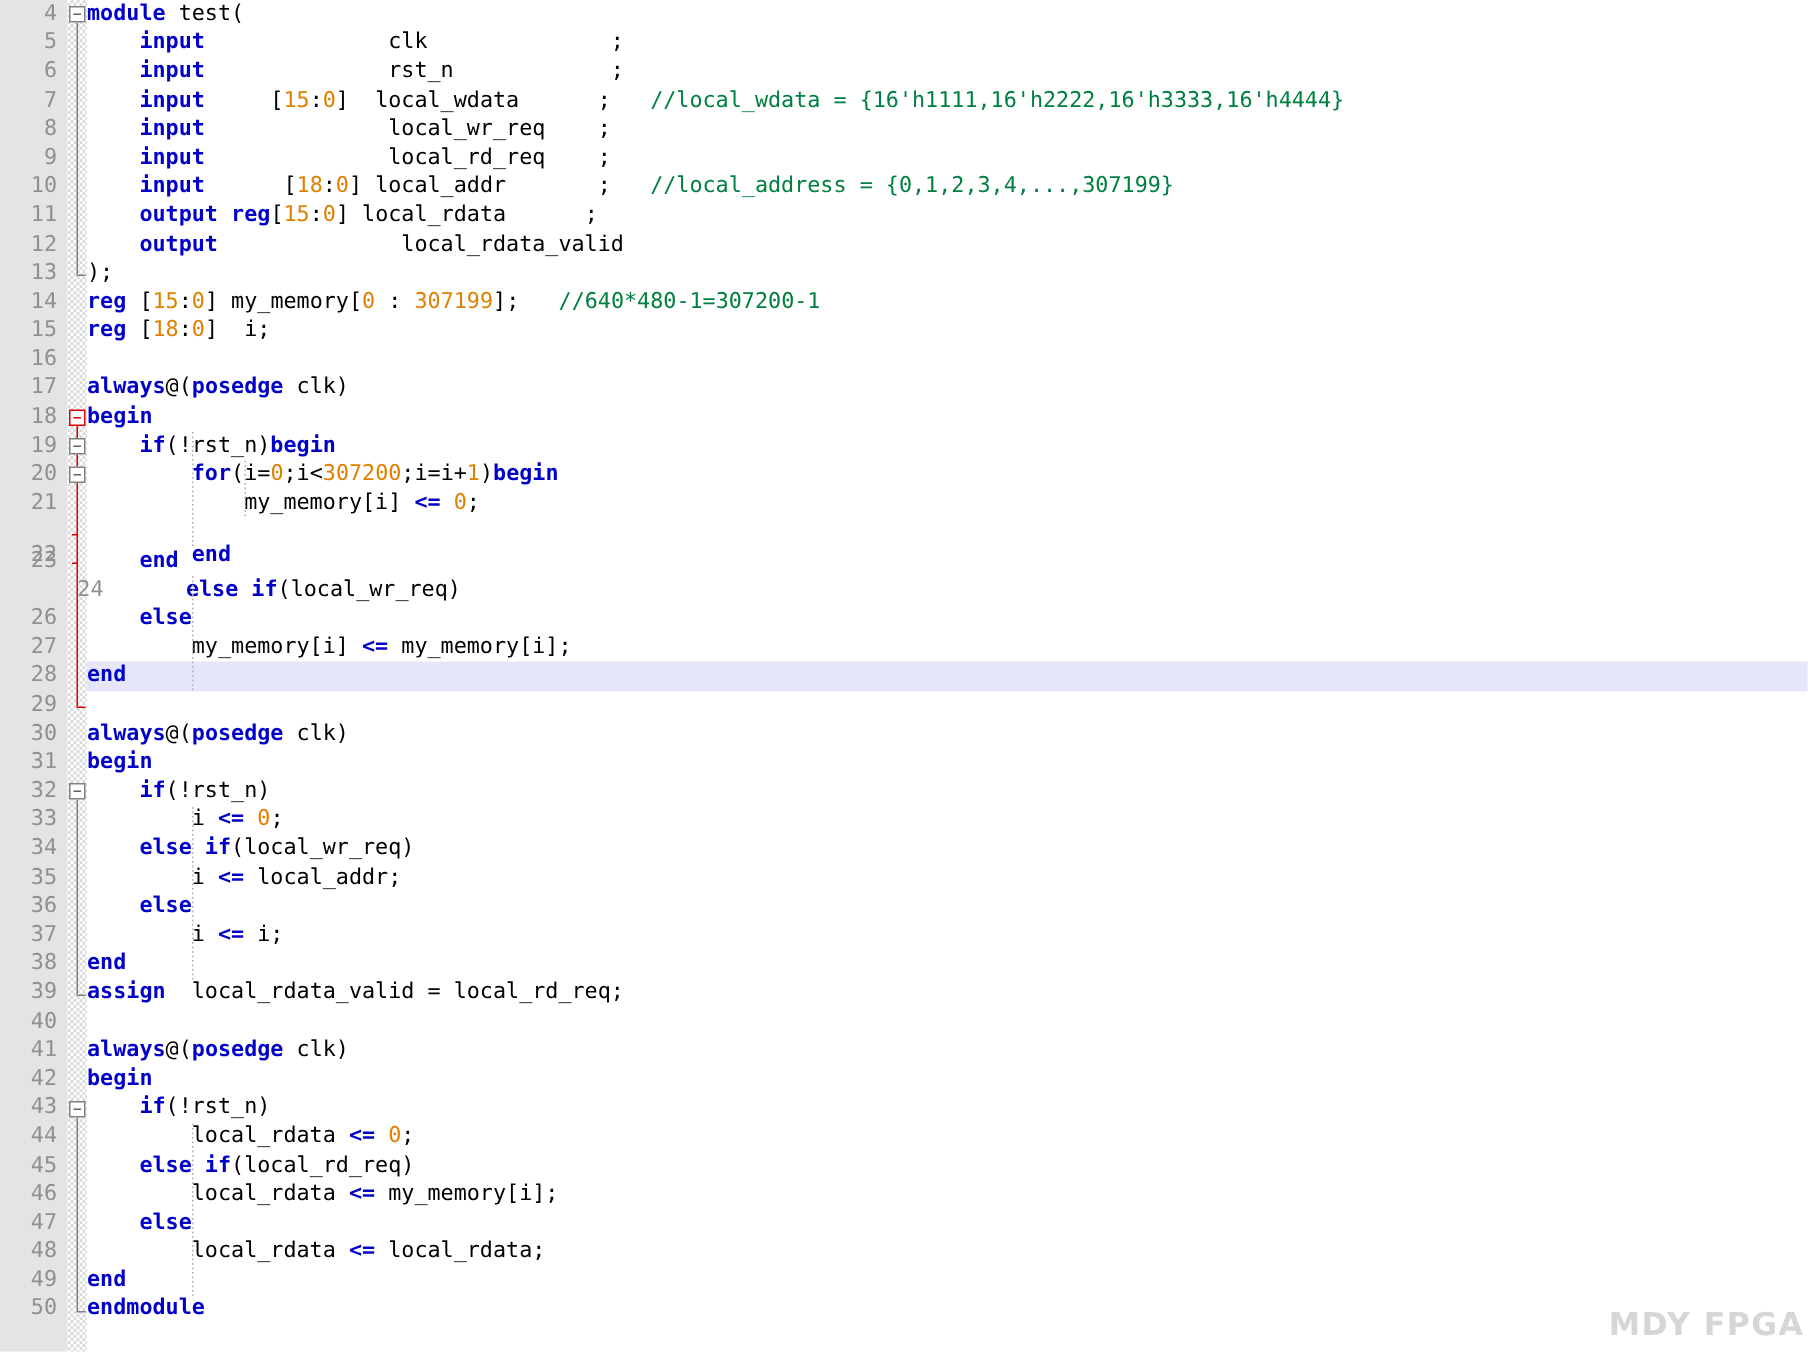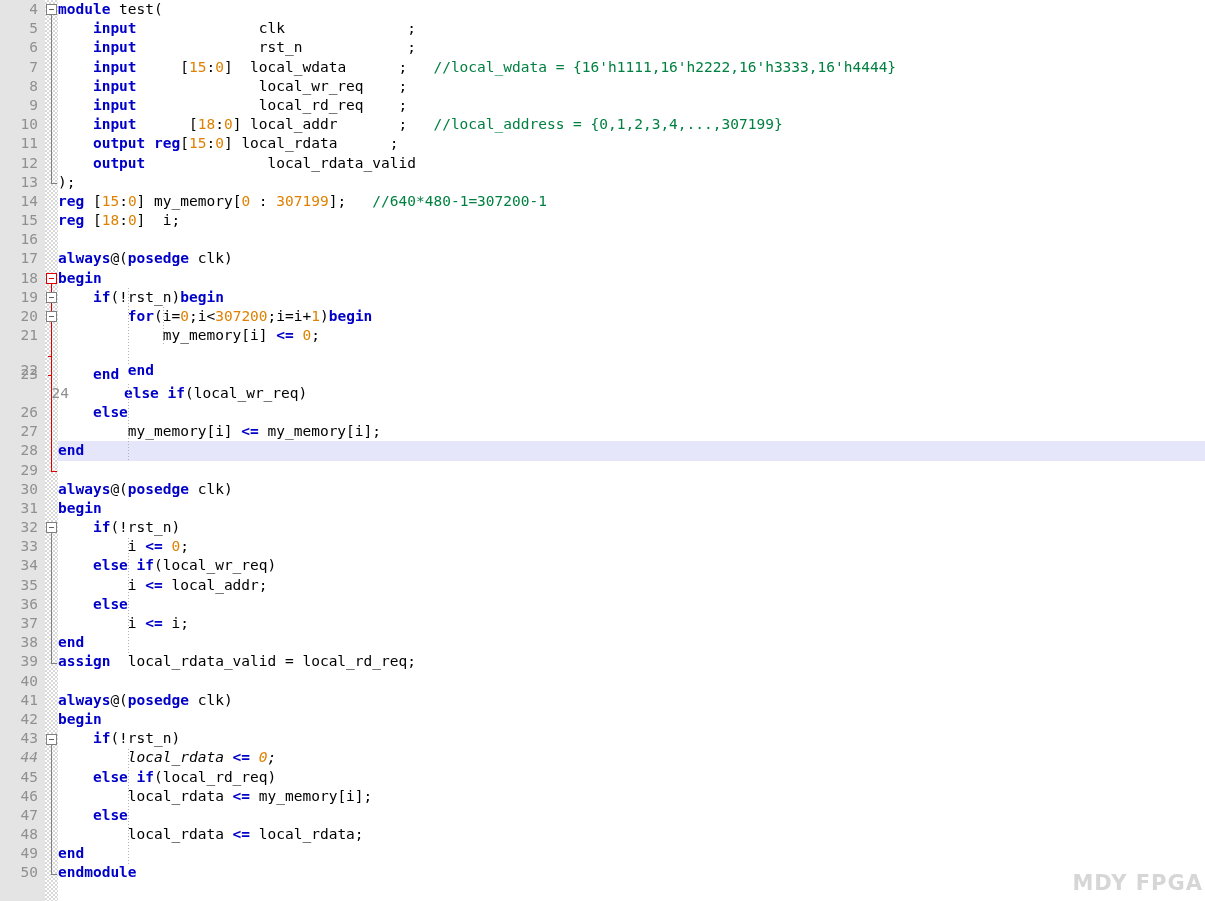--- a/index.html
+++ b/index.html
@@ -211,21 +211,21 @@
       <div class="row" style="top: 0px;"><span class="lineno">34</span><span class="code"><span class="id">    </span><span class="kw">else</span><span class="id"> </span><span class="kw">if</span><span class="id">(local_wr_req)</span></span></div>
       <div class="row" style="top: 0px;"><span class="lineno">35</span><span class="code"><span class="id">        i </span><span class="kw">&lt;=</span><span class="id"> local_addr;</span></span></div>
       <div class="row" style="top: 0px;"><span class="lineno">36</span><span class="code"><span class="id">    </span><span class="kw">else</span></span></div>
       <div class="row" style="top: 0px;"><span class="lineno">37</span><span class="code"><span class="id">        i </span><span class="kw">&lt;=</span><span class="id"> i;</span></span></div>
       <div class="row" style="top: 0px;"><span class="lineno">38</span><span class="code"><span class="kw">end</span></span></div>
       <div class="row" style="top: 0px;"><span class="lineno">39</span><span class="code"><span class="kw">assign</span><span class="id">  local_rdata_valid = local_rd_req;</span></span></div>
       <div class="row" style="top: 0px; padding-left: 36px;"><span class="lineno">40</span><span class="code"><span class="id"></span></span></div>
       <div class="row" style="top: 0px;"><span class="lineno">41</span><span class="code"><span class="kw">always</span><span class="id">@(</span><span class="kw">posedge</span><span class="id"> clk)</span></span></div>
       <div class="row" style="top: 0px;"><span class="lineno">42</span><span class="code"><span class="kw">begin</span></span></div>
       <div class="row" style="top: 0px;"><span class="lineno">43</span><span class="code"><span class="id">    </span><span class="kw">if</span><span class="id">(!rst_n)</span></span></div>
-      <div class="row" style="top: 0px; font-style: italic;"><span class="lineno">44</span><span class="code"><span class="id">        local_rdata </span><span class="kw">&lt;=</span><span class="id"> </span><span class="num">0</span><span class="id">;</span></span></div>
+      <div class="row" style="top: 0px;"><span class="lineno">44</span><span class="code"><span class="id">        local_rdata </span><span class="kw">&lt;=</span><span class="id"> </span><span class="num">0</span><span class="id">;</span></span></div>
       <div class="row" style="top: 0px;"><span class="lineno">45</span><span class="code"><span class="id">    </span><span class="kw">else</span><span class="id"> </span><span class="kw">if</span><span class="id">(local_rd_req)</span></span></div>
       <div class="row" style="top: 0px;"><span class="lineno">46</span><span class="code"><span class="id">        local_rdata </span><span class="kw">&lt;=</span><span class="id"> my_memory[i];</span></span></div>
       <div class="row" style="top: 0px;"><span class="lineno">47</span><span class="code"><span class="id">    </span><span class="kw">else</span></span></div>
       <div class="row" style="top: 0px;"><span class="lineno">48</span><span class="code"><span class="id">        local_rdata </span><span class="kw">&lt;=</span><span class="id"> local_rdata;</span></span></div>
       <div class="row" style="top: 0px; padding-left: 27px;"><span class="lineno">49</span><span class="code"><span class="kw">end</span></span></div>
       <div class="row" style="top: 0px;"><span class="lineno">50</span><span class="code"><span class="kw">endmodule</span></span></div>
     </div>
   <div id="fold-layer">
       <div class="foldbox gray" style="left: 46px; top: 4px;"></div>
       <div class="foldline gray" style="left: 51px; top: 15px; height: 167.8px;"></div>

